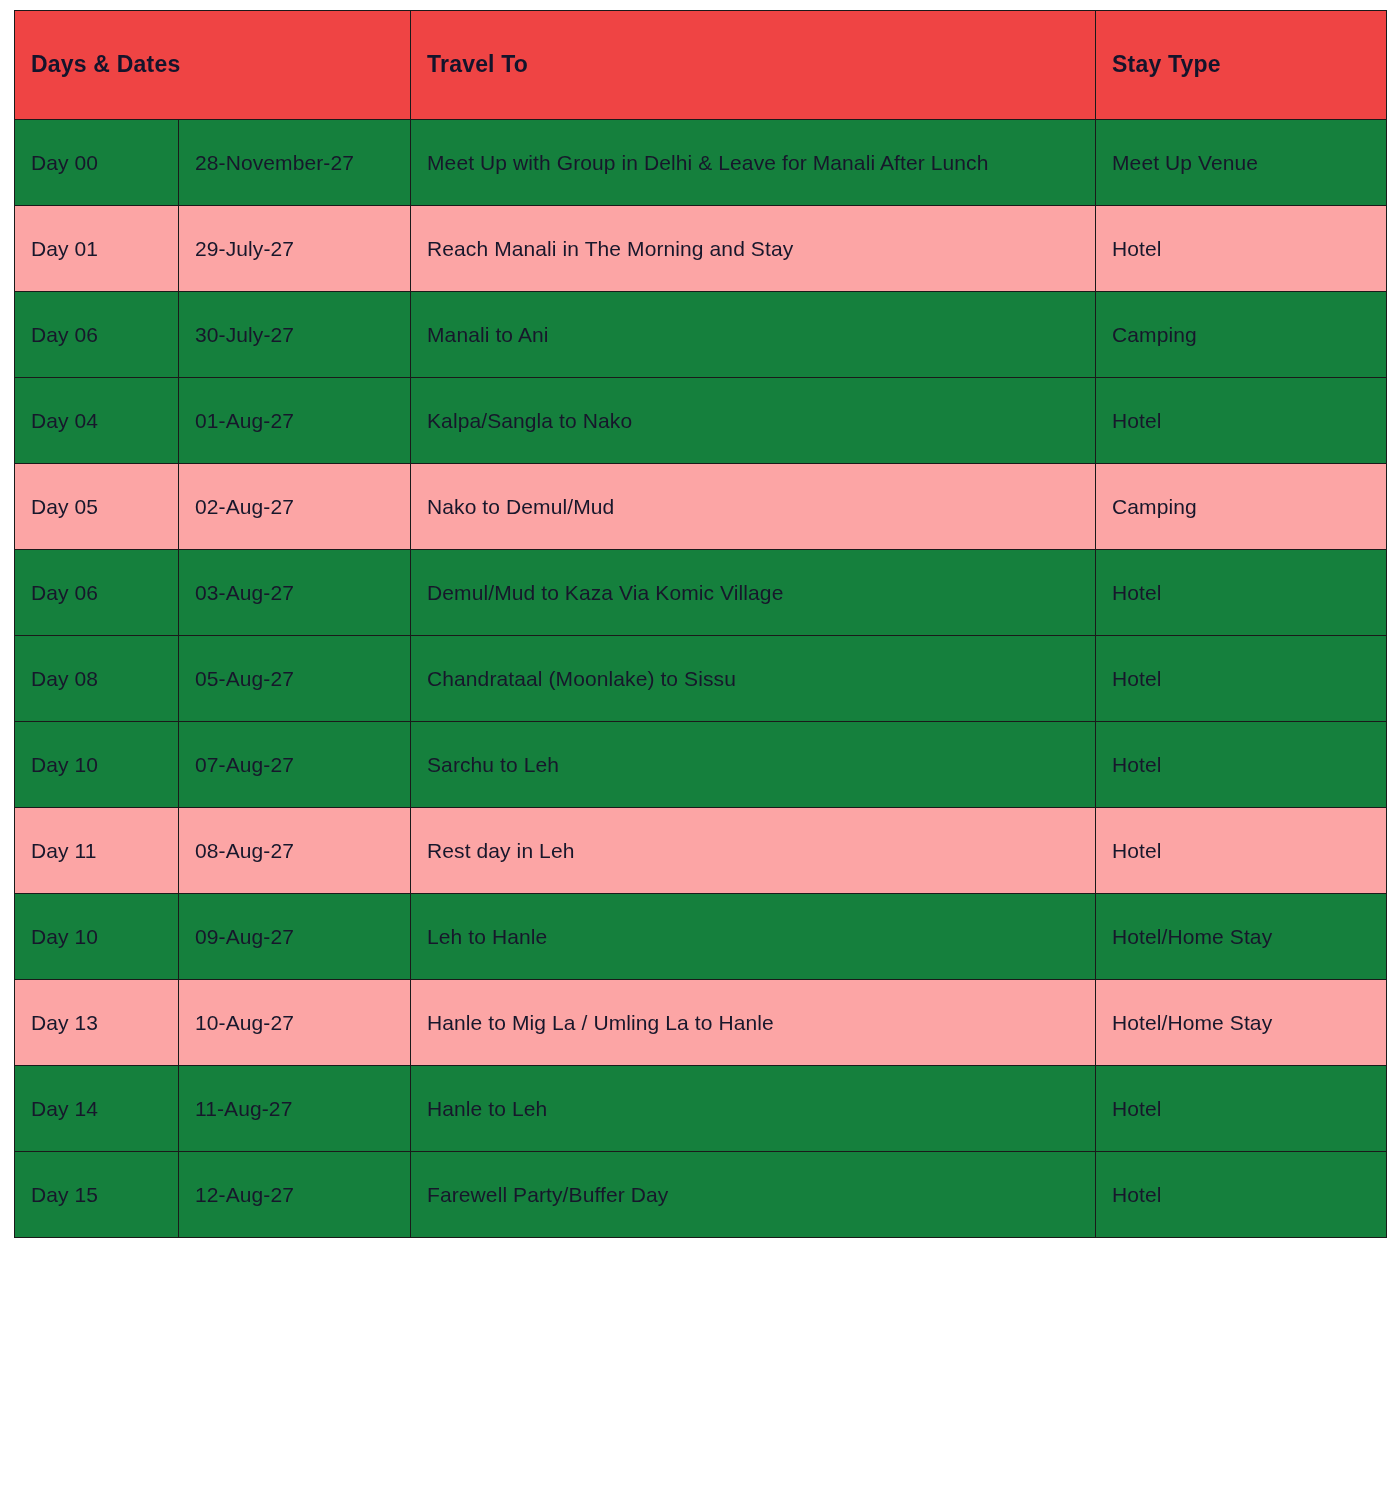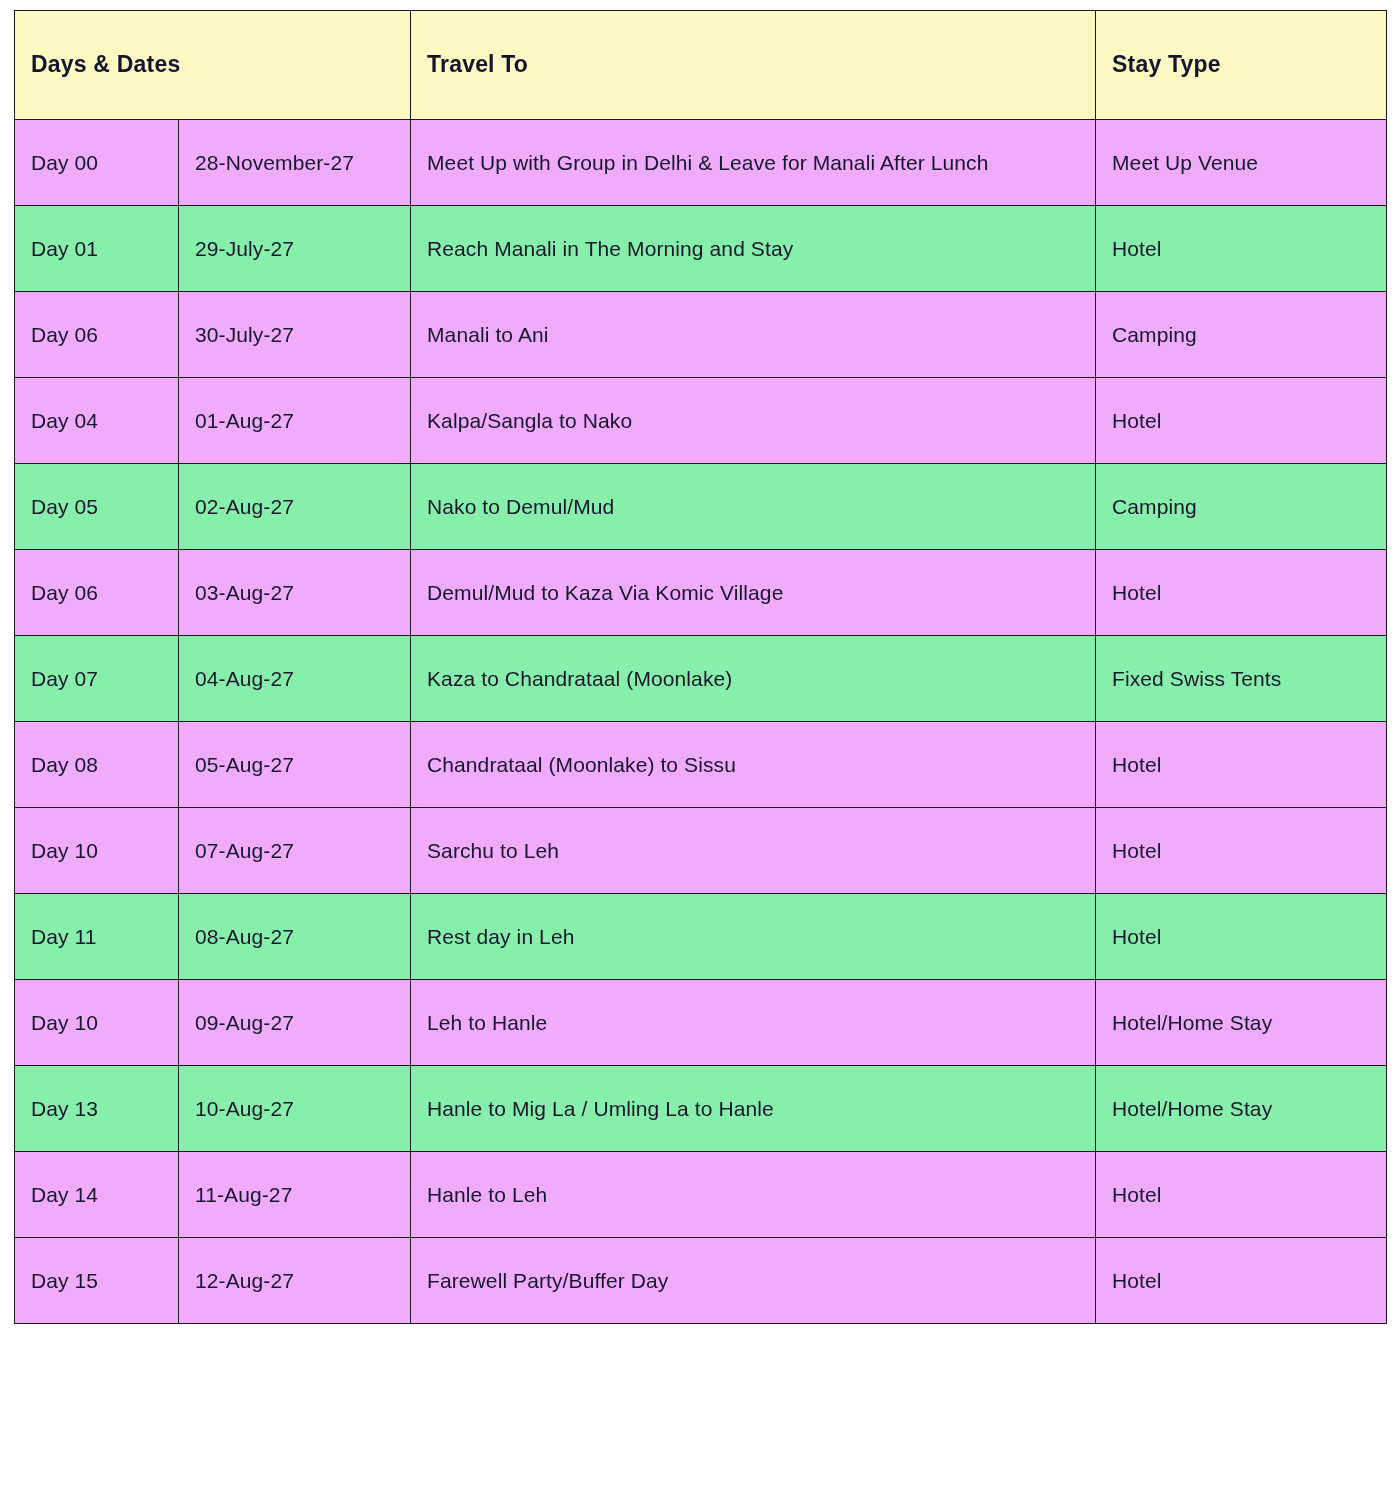--- a/index.html
+++ b/index.html
@@ -36,34 +36,34 @@
     text-align: left;
     vertical-align: middle;
     font-size: 21px;
     font-weight: 400;
     line-height: 1.3;
     color: #17172b;
     letter-spacing: 0.1px;
   }
   table.itinerary thead th {
     height: 108px;
-    background: #fef9c3;
+    background: #ef4444;
     font-size: 23px;
     font-weight: 700;
     color: #14142b;
     letter-spacing: 0.2px;
   }
   table.itinerary tbody td {
     height: 85px;
   }
   table.itinerary tbody tr.shaded td {
-    background: #86efac;
+    background: #fca5a5;
   }
   table.itinerary tbody tr.plain td {
-    background: #f0abfc;
+    background: #15803d;
   }
 </style>
 </head>
 <body>
 
 <div class="sheet">
   <table class="itinerary">
     <colgroup>
       <col class="c-day">
       <col class="c-date">
@@ -107,26 +107,20 @@
           <td>02-Aug-27</td>
           <td>Nako to Demul/Mud</td>
           <td>Camping</td>
         </tr>
         <tr class="plain">
           <td>Day 06</td>
           <td>03-Aug-27</td>
           <td>Demul/Mud to Kaza Via Komic Village</td>
           <td>Hotel</td>
         </tr>
-        <tr class="shaded">
-          <td>Day 07</td>
-          <td>04-Aug-27</td>
-          <td>Kaza to Chandrataal (Moonlake)</td>
-          <td>Fixed Swiss Tents</td>
-        </tr>
         <tr class="plain">
           <td>Day 08</td>
           <td>05-Aug-27</td>
           <td>Chandrataal (Moonlake) to Sissu</td>
           <td>Hotel</td>
         </tr>
         <tr class="plain">
           <td>Day 10</td>
           <td>07-Aug-27</td>
           <td>Sarchu to Leh</td>

